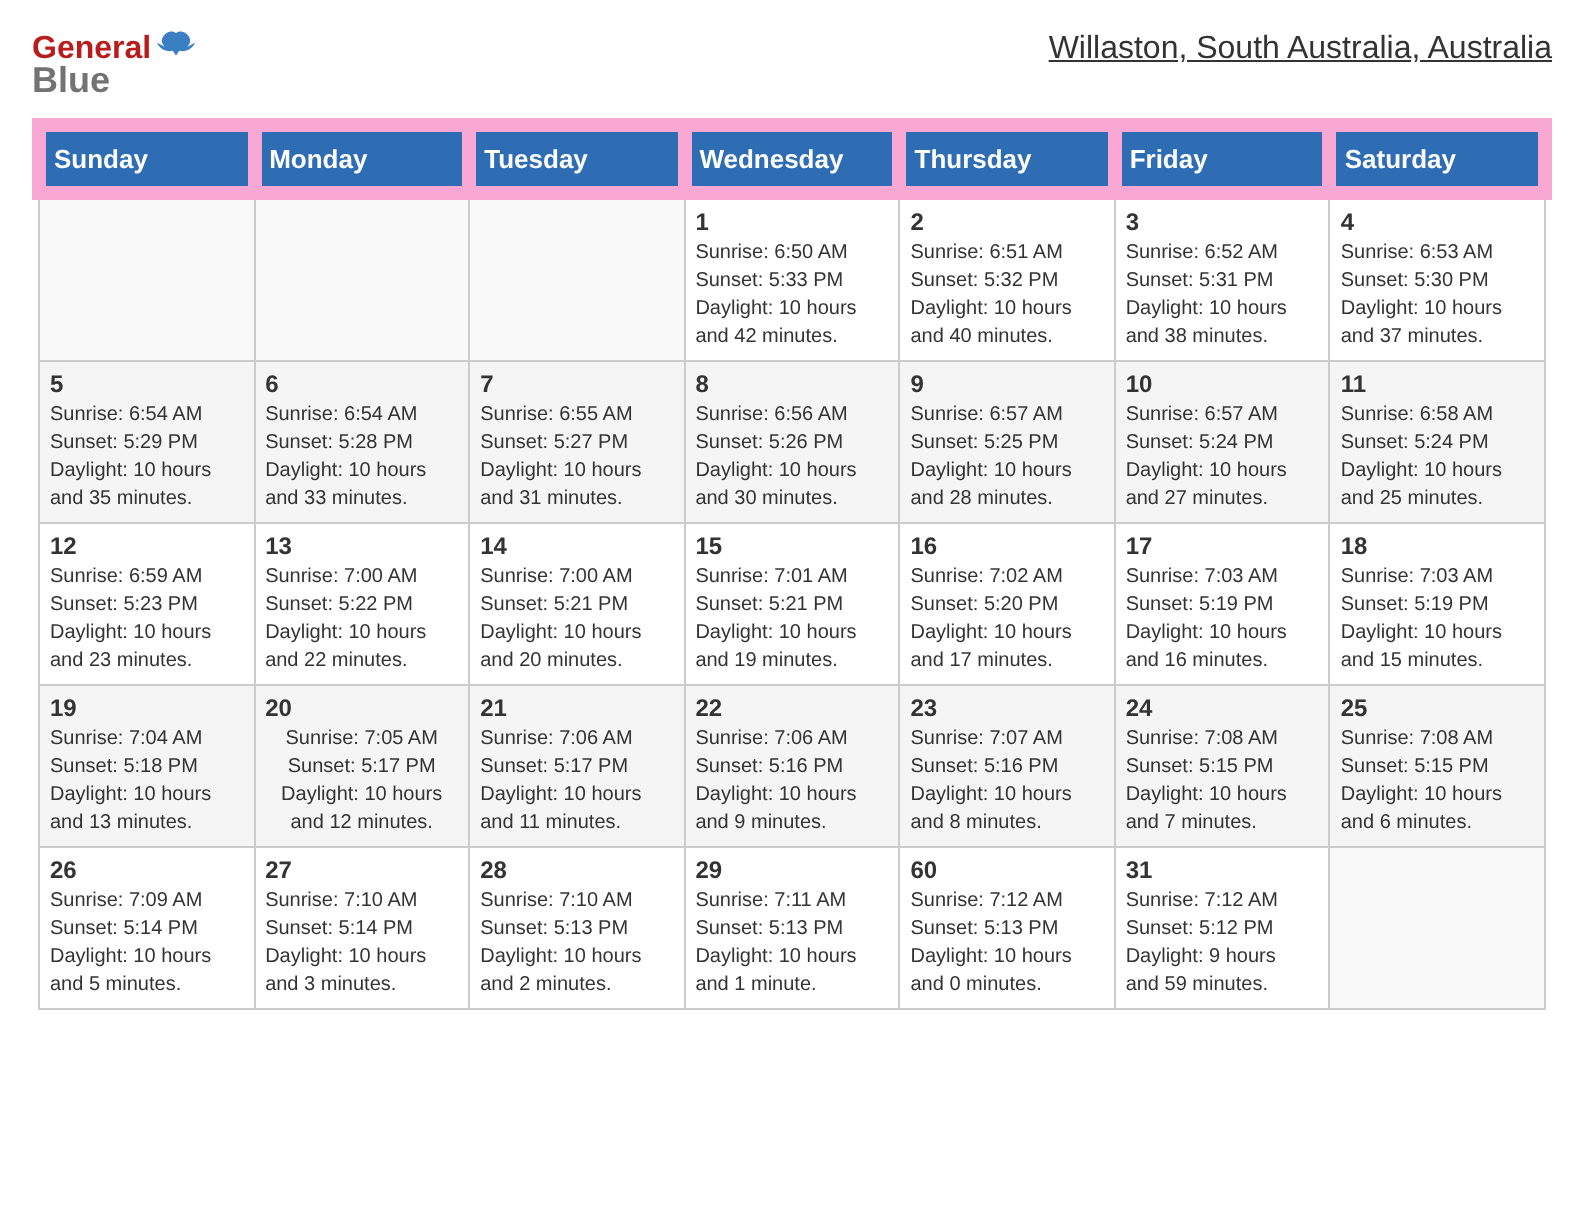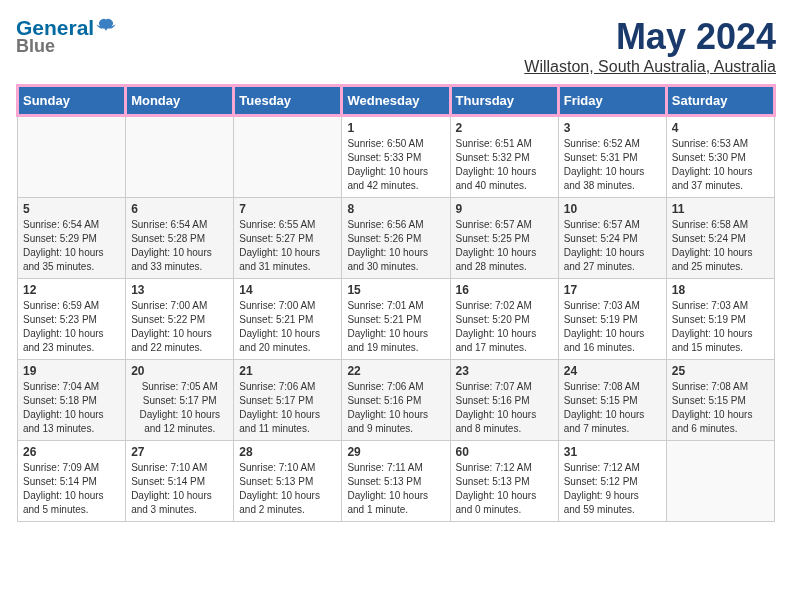--- a/index.html
+++ b/index.html
@@ -39,21 +39,21 @@
       width: 100%;
       border-collapse: collapse;
       table-layout: fixed;
     }
     thead tr th {
       background-color: #2e6db4;
       color: white;
       padding: 6px 4px;
       font-size: 13px;
       text-align: left;
-      border: 3px solid #f9a8d4;
+      border: 7px solid #f9a8d4;
     }
     tbody tr td {
       border: 1px solid #ccc;
       padding: 4px 5px;
       vertical-align: top;
       font-size: 10.5px;
       color: #333;
       background: #fff;
       height: 80px;
     }
@@ -73,29 +73,28 @@
     .empty-cell {
       background: #f9f9f9;
     }
   </style>
 </head>
 <body>
 
 <div class="header">
   <div class="logo">
     <div style="display:flex; align-items:center; gap:2px;">
-      <span style="font-size:21px; font-weight:bold; color:#0369a1;">General</span>
+      <span style="font-size:16px; font-weight:bold; color:#b91c1c;">General</span>
       <svg width="20" height="16" viewBox="0 0 24 20" style="margin-top:-4px;">
         <path d="M12 2 C14 0 18 1 20 4 C22 7 20 10 18 11 L24 8 C22 12 18 14 14 13 L12 16 L10 13 C6 14 2 12 0 8 L6 11 C4 10 2 7 4 4 C6 1 10 0 12 2Z" fill="#3a7fc1"></path>
       </svg>
     </div>
     <span style="font-size:18px; font-weight:bold; color:#737373; margin-top:-4px;">Blue</span>
   </div>
   <div class="title-area">
-    <h1>May 2024</h1>
     <h2>Willaston, South Australia, Australia</h2>
   </div>
 </div>
 
 <table>
   <thead>
     <tr>
     <th>Sunday</th>
         <th>Monday</th>
         <th>Tuesday</th>

